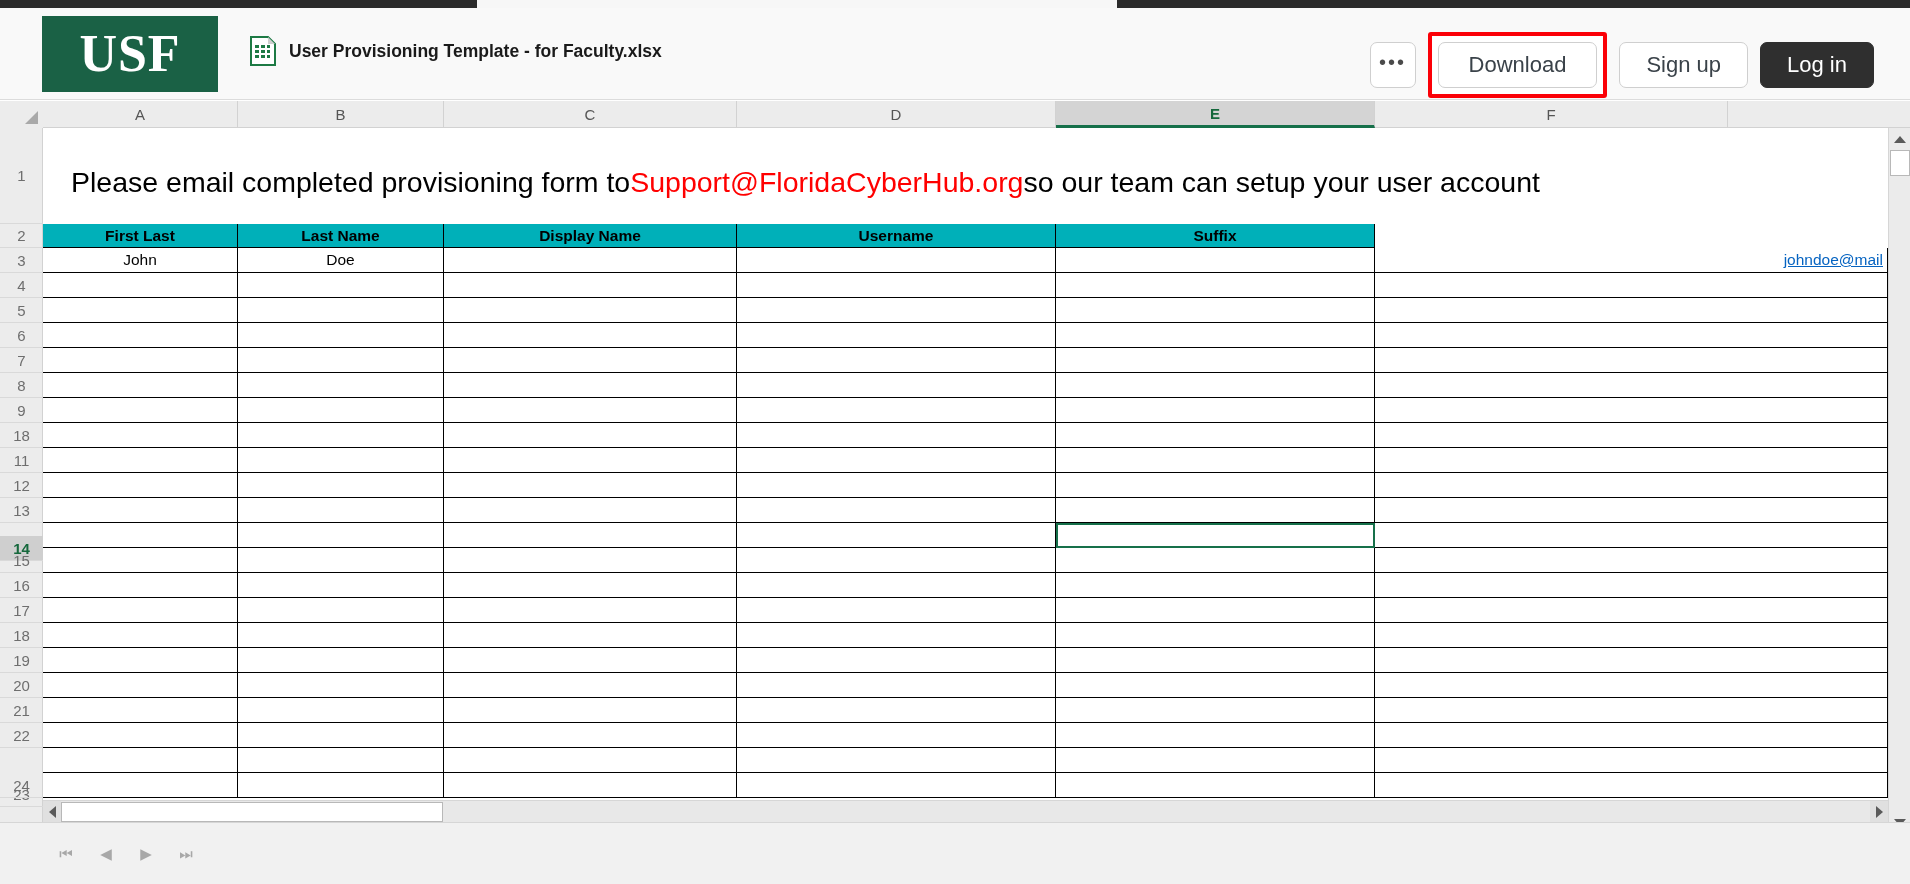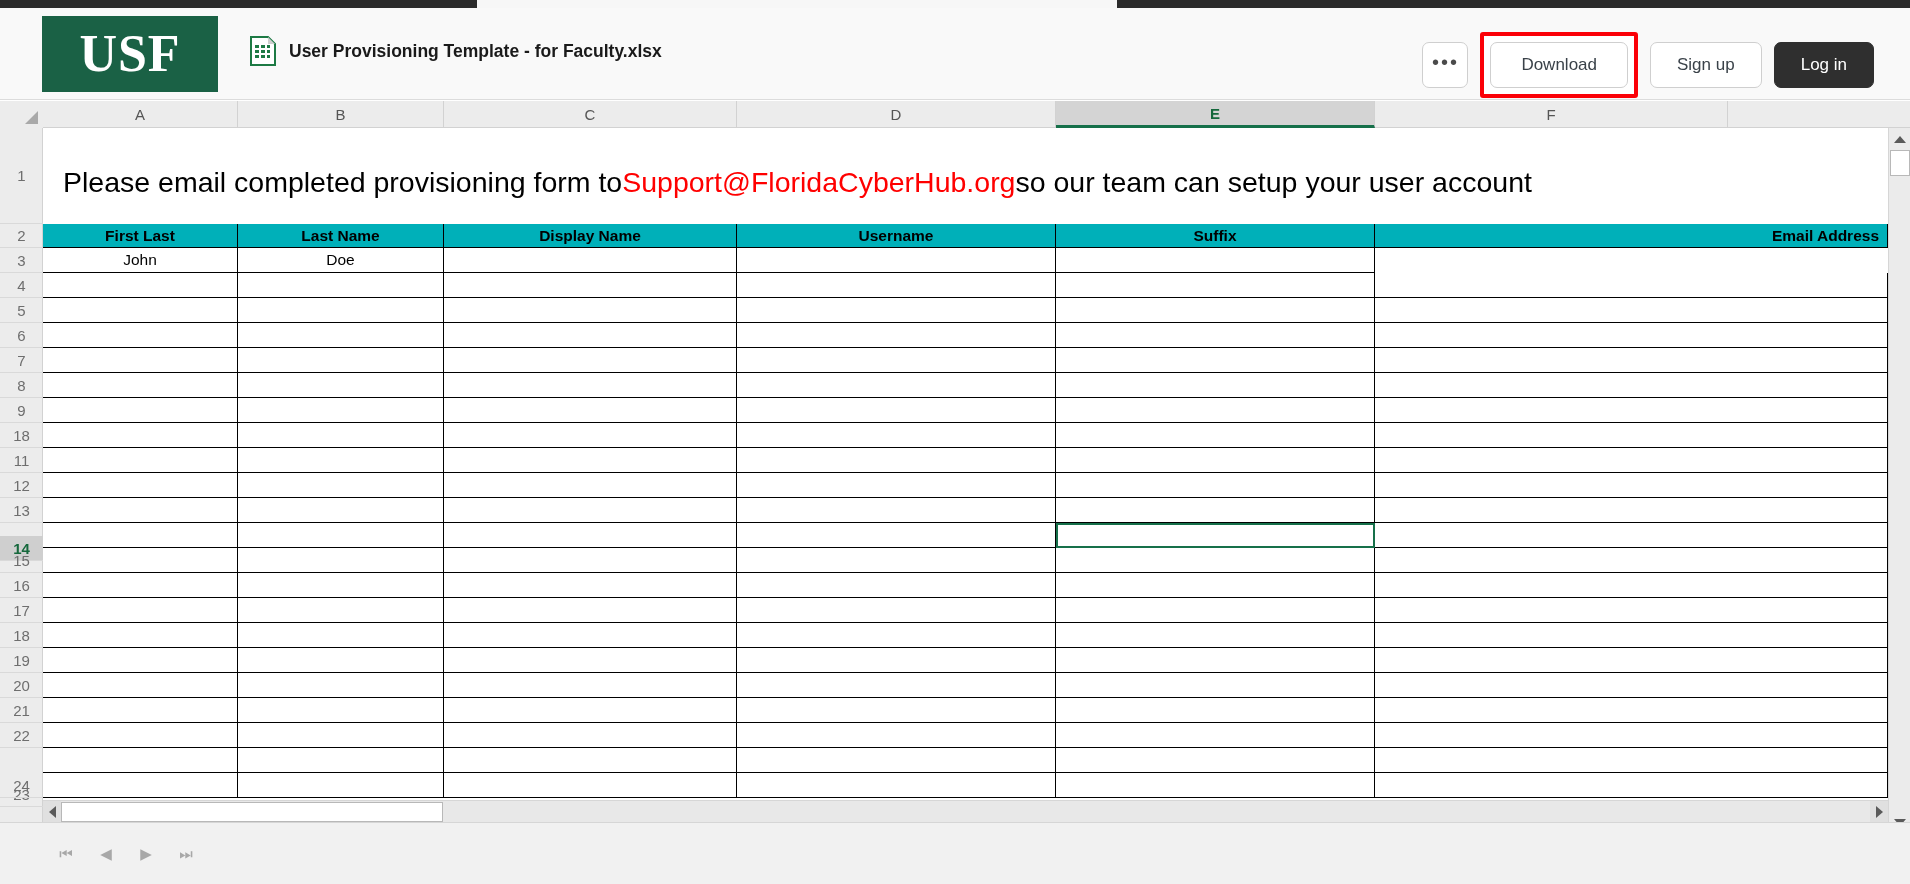--- a/index.html
+++ b/index.html
@@ -57,21 +57,21 @@
   }
 
   
   .header-actions {
     position: absolute; top: 24px; right: 36px;
     display: flex; align-items: center; gap: 12px;
   }
   .btn {
     height: 46px;
     border-radius: 7px;
-    font-size: 17px;
+    font-size: 22px;
     font-family: "Liberation Sans", sans-serif;
     display: flex; align-items: center; justify-content: center;
     cursor: pointer;
     white-space: nowrap;
   }
   .btn-ghost {
     background: #ffffff;
     border: 1px solid #cfcfcf;
     color: #3a4249;
   }
@@ -373,38 +373,40 @@
     <div class="rowhead" style="top:520px;height:25px;">19</div>
     <div class="rowhead" style="top:545px;height:25px;">20</div>
     <div class="rowhead" style="top:570px;height:25px;">21</div>
     <div class="rowhead" style="top:595px;height:25px;">22</div>
     <div class="rowhead" style="top:654px;height:25px;">23</div>
     <div class="rowhead" style="top:645px;height:25px;">24</div>
   </div>
 
   <div class="grid">
 
-    <div class="cell banner" style="left:8px;top:0;width:1845px;height:108px;">
+    <div class="cell banner" style="left:16px;top:0;width:1845px;height:108px;">
       <span>Please email completed provisioning form to </span>
         <span class="red">Support@FloridaCyberHub.org</span>
         <span> so our team can setup your user account</span>
     </div>
 
     <div class="cell hdr" style="left:0;top:96px;width:195px;height:24px;">First Last</div>
     <div class="cell hdr" style="left:195px;top:96px;width:206px;height:24px;">Last Name</div>
     <div class="cell hdr" style="left:401px;top:96px;width:293px;height:24px;">Display Name</div>
     <div class="cell hdr" style="left:694px;top:96px;width:319px;height:24px;">Username</div>
     <div class="cell hdr" style="left:1013px;top:96px;width:319px;height:24px;">Suffix</div>
-    <div class="cell hdr right" style="left:1332px;top:96px;width:513px;height:24px;">Email Address</div>
 
     <div class="cell" style="left:0;top:120px;width:195px;height:25px;">John</div>
     <div class="cell" style="left:195px;top:120px;width:206px;height:25px;">Doe</div>
     <div class="cell" style="left:401px;top:120px;width:293px;height:25px;"></div>
     <div class="cell" style="left:694px;top:120px;width:319px;height:25px;"></div>
     <div class="cell" style="left:1013px;top:120px;width:319px;height:25px;"></div>
+    <div class="cell" style="left:1332px;top:120px;width:513px;height:25px;justify-content:flex-end;padding-right:4px;">
+      <span class="link">johndoe@mail</span>
+    </div>
 
     <div class="cell" style="left:0;top:145px;width:195px;height:25px;"></div>
     <div class="cell" style="left:195px;top:145px;width:206px;height:25px;"></div>
     <div class="cell" style="left:401px;top:145px;width:293px;height:25px;"></div>
     <div class="cell" style="left:694px;top:145px;width:319px;height:25px;"></div>
     <div class="cell" style="left:1013px;top:145px;width:319px;height:25px;"></div>
     <div class="cell" style="left:1332px;top:145px;width:513px;height:25px;"></div>
 
     <div class="cell" style="left:0;top:170px;width:195px;height:25px;"></div>
     <div class="cell" style="left:195px;top:170px;width:206px;height:25px;"></div>

